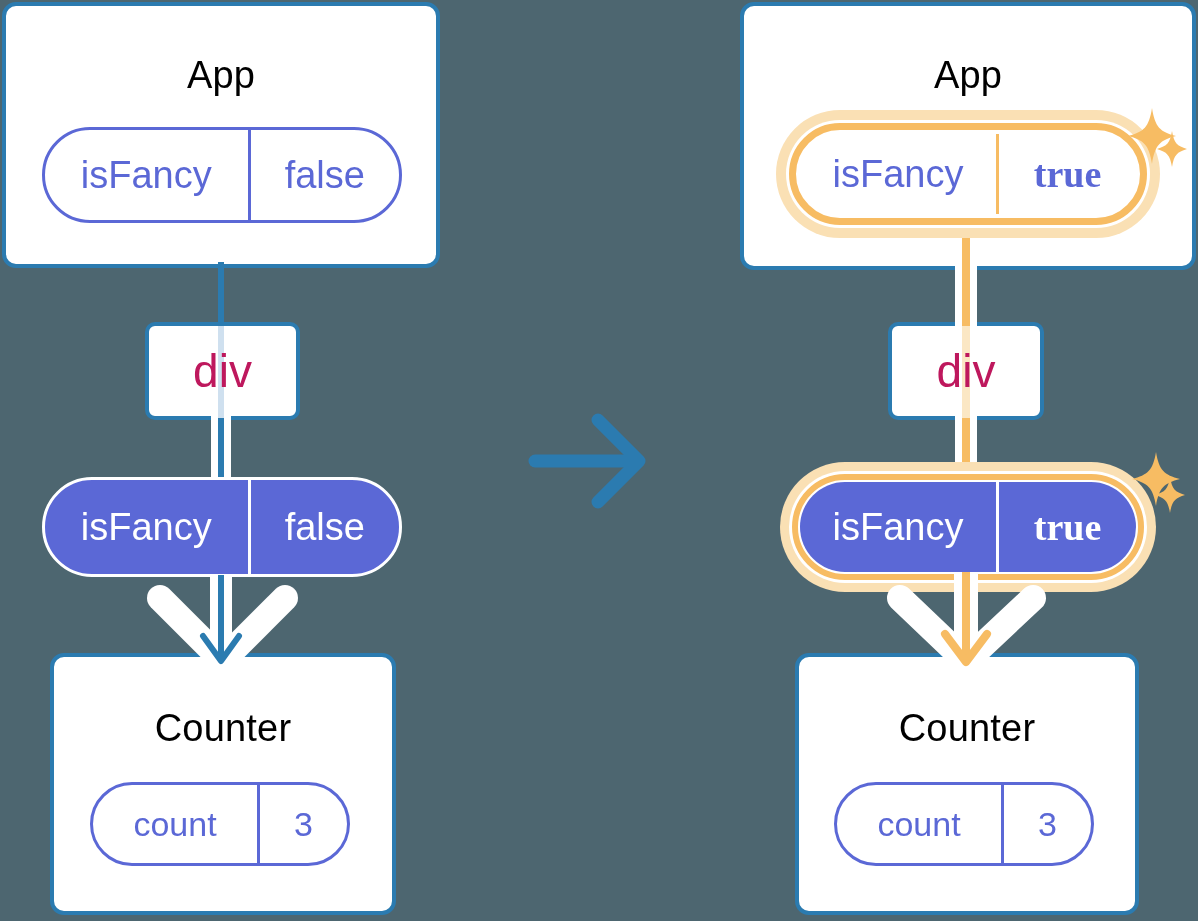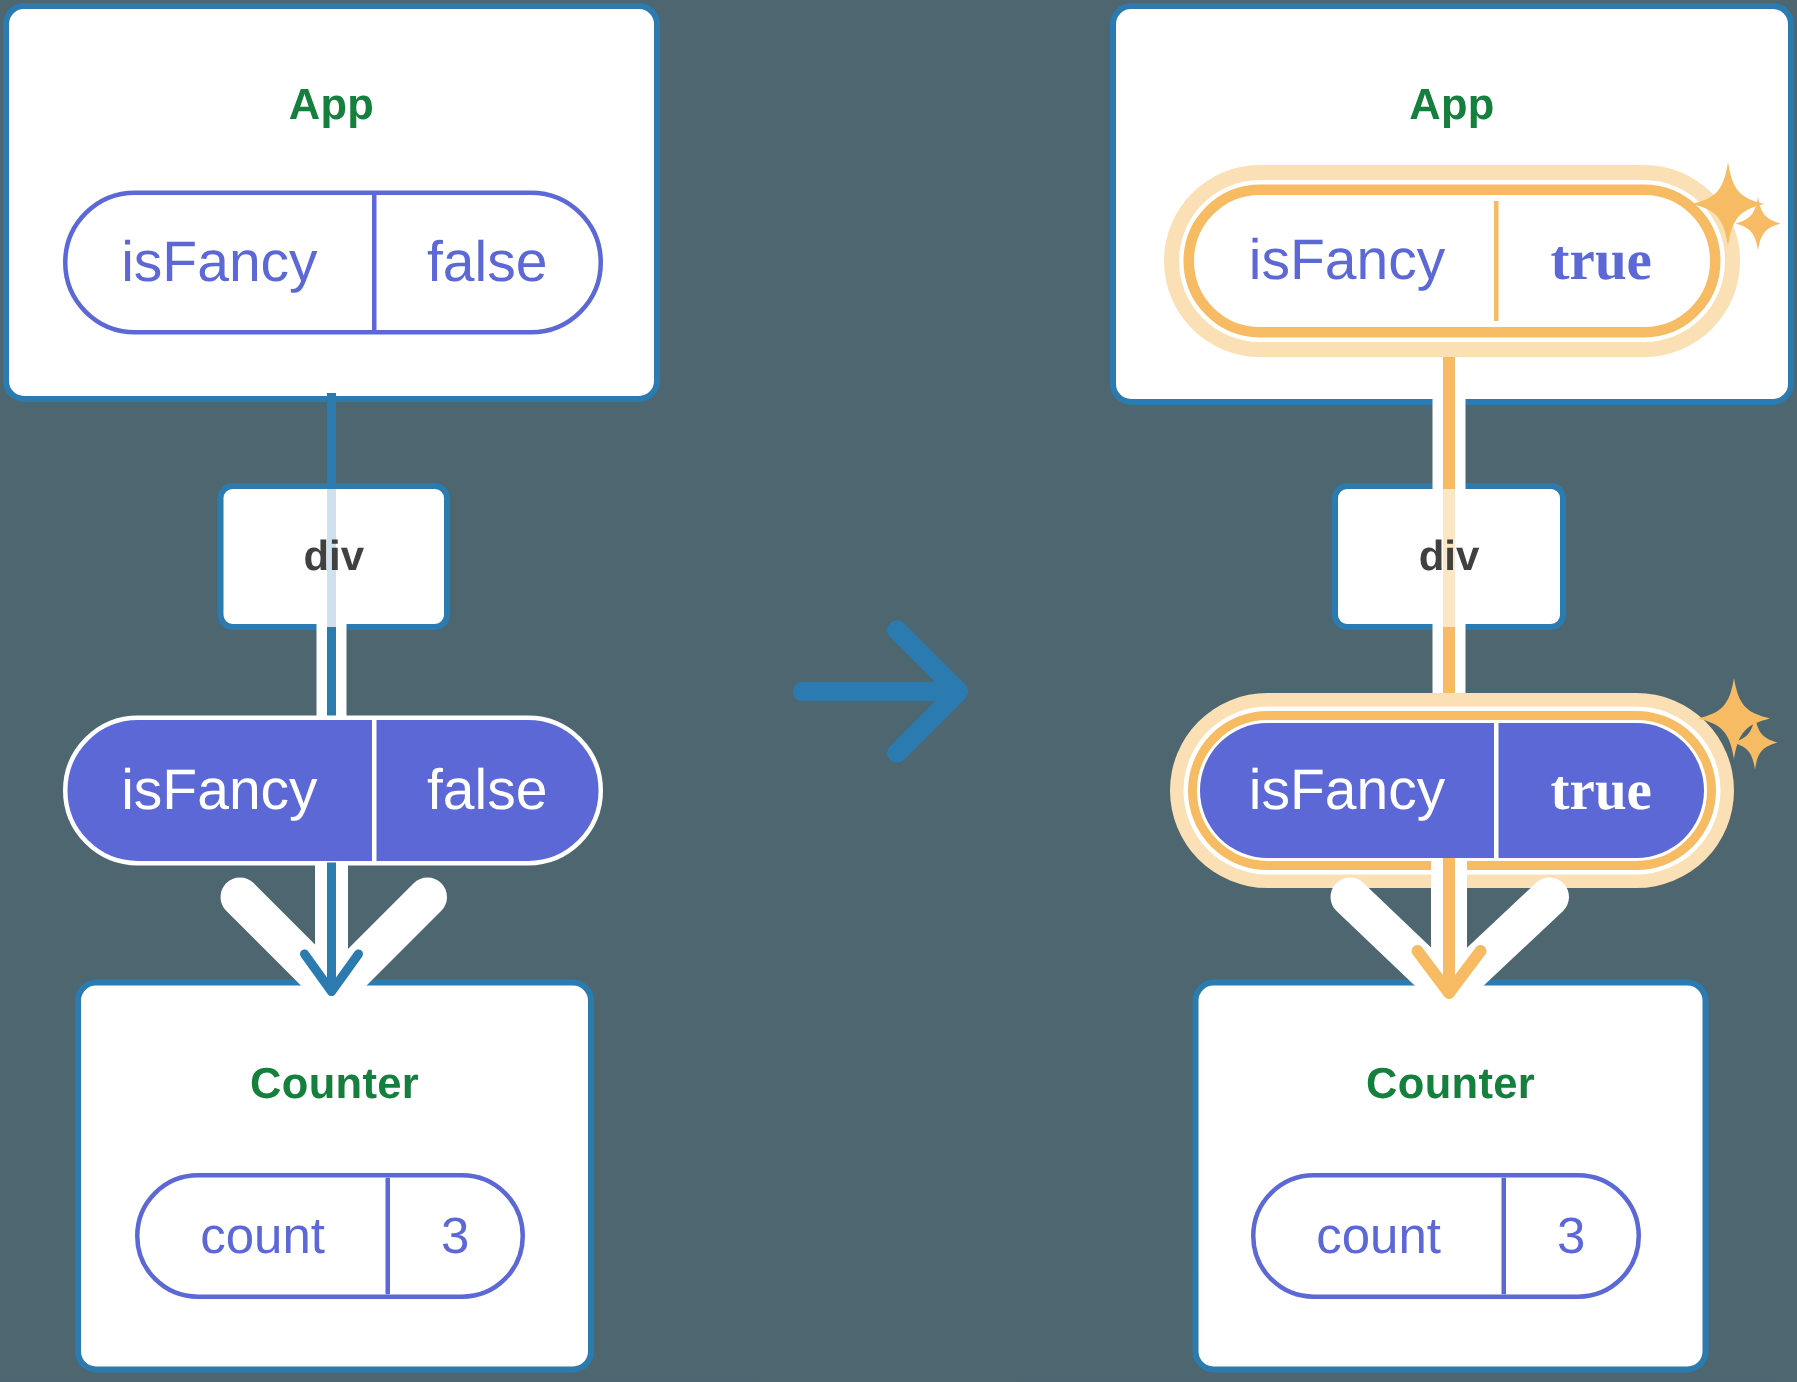--- a/index.html
+++ b/index.html
@@ -24,38 +24,36 @@
     background: #ffffff;
     border: 4px solid #2b7bb0;
     border-radius: 14px;
     box-sizing: border-box;
   }
   .cbox-title {
     position: absolute;
     left: 0;
     right: 0;
     text-align: center;
-    color: #15803d;
-    font-size: 29px;
+    color: #000000;
+    font-size: 38px;
     letter-spacing: .2px;
     white-space: nowrap;
-    font-weight: bold;
   }
   .divbox {
     position: absolute;
     background: #ffffff;
     border: 4px solid #2b7bb0;
     border-radius: 10px;
     box-sizing: border-box;
     display: flex;
     align-items: center;
     justify-content: center;
-    color: #404040;
-    font-size: 28px;
-    font-weight: bold;
+    color: #be185d;
+    font-size: 46px;
   }
   .divbox span { position: relative; z-index: 3; }
 
   
   .pill {
     position: absolute;
     box-sizing: border-box;
     border-radius: 999px;
     display: flex;
     align-items: stretch;

